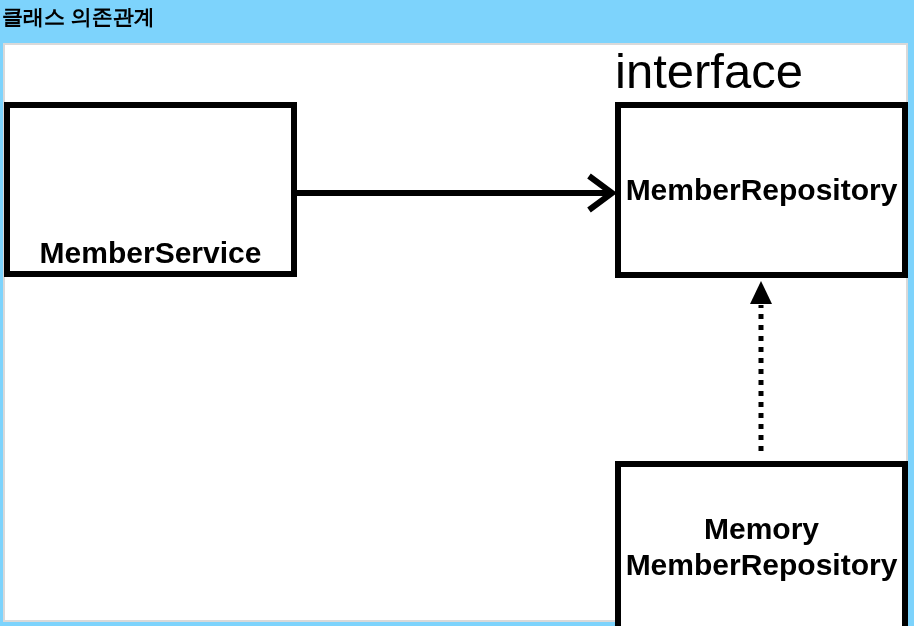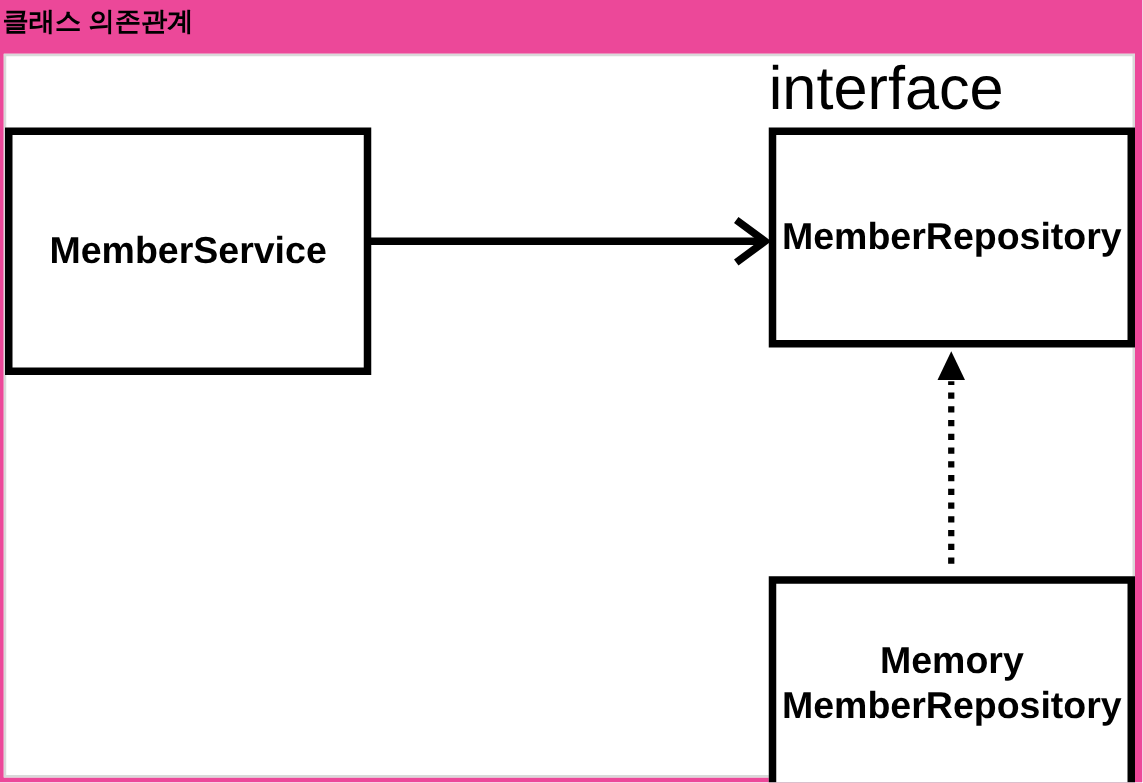--- a/index.html
+++ b/index.html
@@ -1,21 +1,21 @@
 <!DOCTYPE html>
 <html><head>
 <meta charset="utf-8">
 <style>
   * { margin: 0; padding: 0; box-sizing: border-box; }
   html, body { background: #ffffff; }
   .canvas {
     position: relative;
     width: 914px;
     height: 626px;
-    background: #ec4899;
+    background: #7dd3fc;
     font-family: "Liberation Sans", "DejaVu Sans", sans-serif;
     color: #000000;
     overflow: hidden;
     padding-left: 14px;
   }
   .page-title {
     position: absolute;
     left: 2px;
     top: 3px;
     font-size: 21px;
@@ -54,21 +54,22 @@
     text-align: center;
     font-weight: bold;
     font-size: 30px;
     line-height: 36px;
     white-space: nowrap;
   }
   .node-member-service {
     left: 4px;
     top: 102px;
     width: 293px;
-    height: 198px;
+    height: 175px;
+    align-items: flex-end;
   }
   .node-member-repository {
     left: 615px;
     top: 102px;
     width: 293px;
     height: 176px;
   }
   .node-memory-member-repository {
     left: 615px;
     top: 451px;

